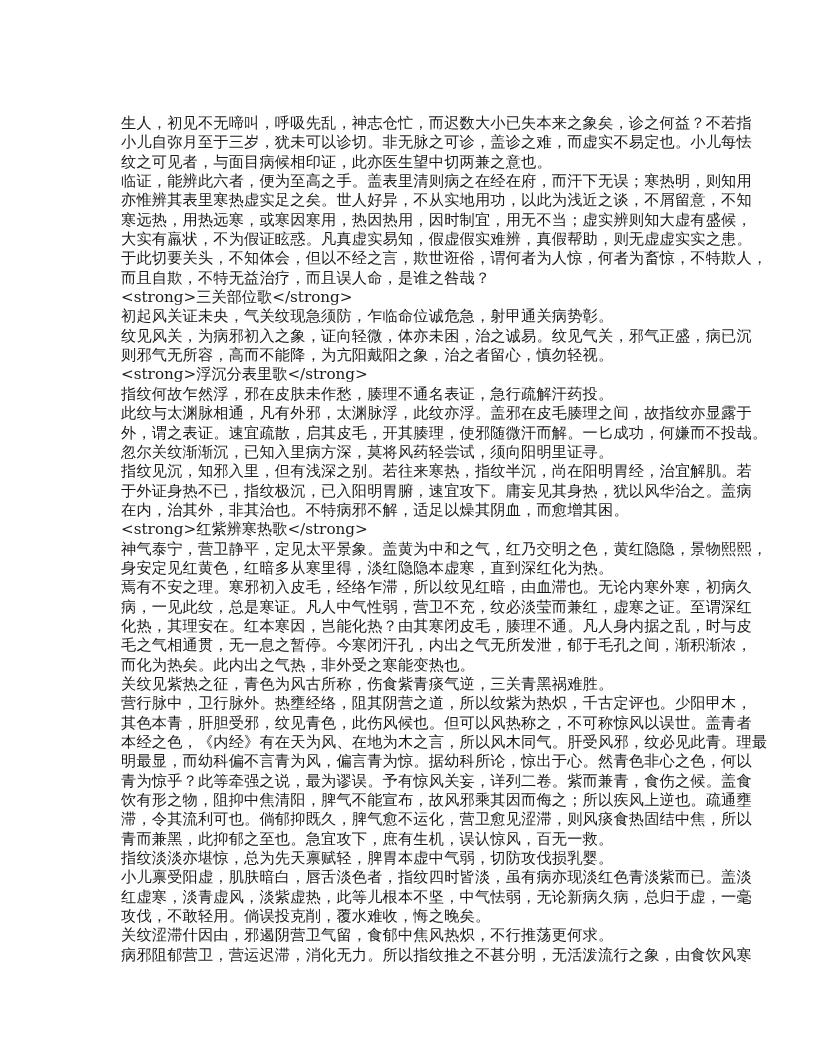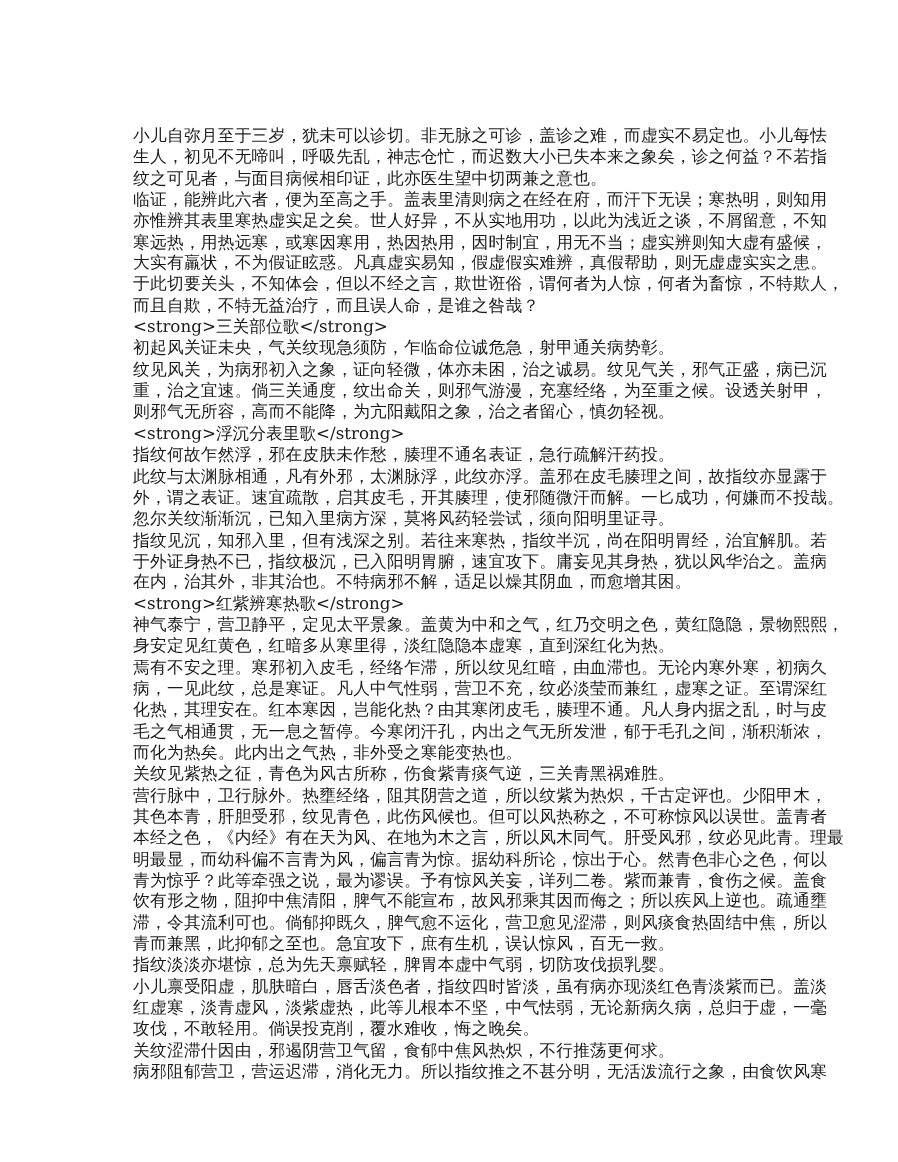--- a/index.html
+++ b/index.html
@@ -31,33 +31,32 @@
     }
     .tag-line {
       font-family: "DejaVu Serif", "Liberation Serif", serif;
       letter-spacing: 0;
     }
   </style>
 </head>
 <body>
 
 <div class="page">
+  <span class="line">生人，初见不无啼叫，呼吸先乱，神志仓忙，而迟数大小已失本来之象矣，诊之何益？不若指</span>
   <span class="line">小儿自弥月至于三岁，犹未可以诊切。非无脉之可诊，盖诊之难，而虚实不易定也。小儿每怯</span>
-  <span class="line">生人，初见不无啼叫，呼吸先乱，神志仓忙，而迟数大小已失本来之象矣，诊之何益？不若指</span>
   <span class="line">纹之可见者，与面目病候相印证，此亦医生望中切两兼之意也。</span>
   <span class="line">临证，能辨此六者，便为至高之手。盖表里清则病之在经在府，而汗下无误；寒热明，则知用</span>
   <span class="line">亦惟辨其表里寒热虚实足之矣。世人好异，不从实地用功，以此为浅近之谈，不屑留意，不知</span>
   <span class="line">寒远热，用热远寒，或寒因寒用，热因热用，因时制宜，用无不当；虚实辨则知大虚有盛候，</span>
   <span class="line">大实有羸状，不为假证眩惑。凡真虚实易知，假虚假实难辨，真假帮助，则无虚虚实实之患。</span>
   <span class="line">于此切要关头，不知体会，但以不经之言，欺世诳俗，谓何者为人惊，何者为畜惊，不特欺人，</span>
   <span class="line">而且自欺，不特无益治疗，而且误人命，是谁之咎哉？</span>
   <span class="line tag-line">&lt;strong&gt;三关部位歌&lt;/strong&gt;</span>
   <span class="line">初起风关证未央，气关纹现急须防，乍临命位诚危急，射甲通关病势彰。</span>
   <span class="line">纹见风关，为病邪初入之象，证向轻微，体亦未困，治之诚易。纹见气关，邪气正盛，病已沉</span>
-  <span class="line">重，治之宜速。倘三关通度，纹出命关，则邪气游漫，充塞经络，为至重之候。设透关射甲，</span>
   <span class="line">则邪气无所容，高而不能降，为亢阳戴阳之象，治之者留心，慎勿轻视。</span>
   <span class="line tag-line">&lt;strong&gt;浮沉分表里歌&lt;/strong&gt;</span>
   <span class="line">指纹何故乍然浮，邪在皮肤未作愁，腠理不通名表证，急行疏解汗药投。</span>
   <span class="line">此纹与太渊脉相通，凡有外邪，太渊脉浮，此纹亦浮。盖邪在皮毛腠理之间，故指纹亦显露于</span>
   <span class="line">外，谓之表证。速宜疏散，启其皮毛，开其腠理，使邪随微汗而解。一匕成功，何嫌而不投哉。</span>
   <span class="line">忽尔关纹渐渐沉，已知入里病方深，莫将风药轻尝试，须向阳明里证寻。</span>
   <span class="line">指纹见沉，知邪入里，但有浅深之别。若往来寒热，指纹半沉，尚在阳明胃经，治宜解肌。若</span>
   <span class="line">于外证身热不已，指纹极沉，已入阳明胃腑，速宜攻下。庸妄见其身热，犹以风华治之。盖病</span>
   <span class="line">在内，治其外，非其治也。不特病邪不解，适足以燥其阴血，而愈增其困。</span>
   <span class="line tag-line">&lt;strong&gt;红紫辨寒热歌&lt;/strong&gt;</span>

